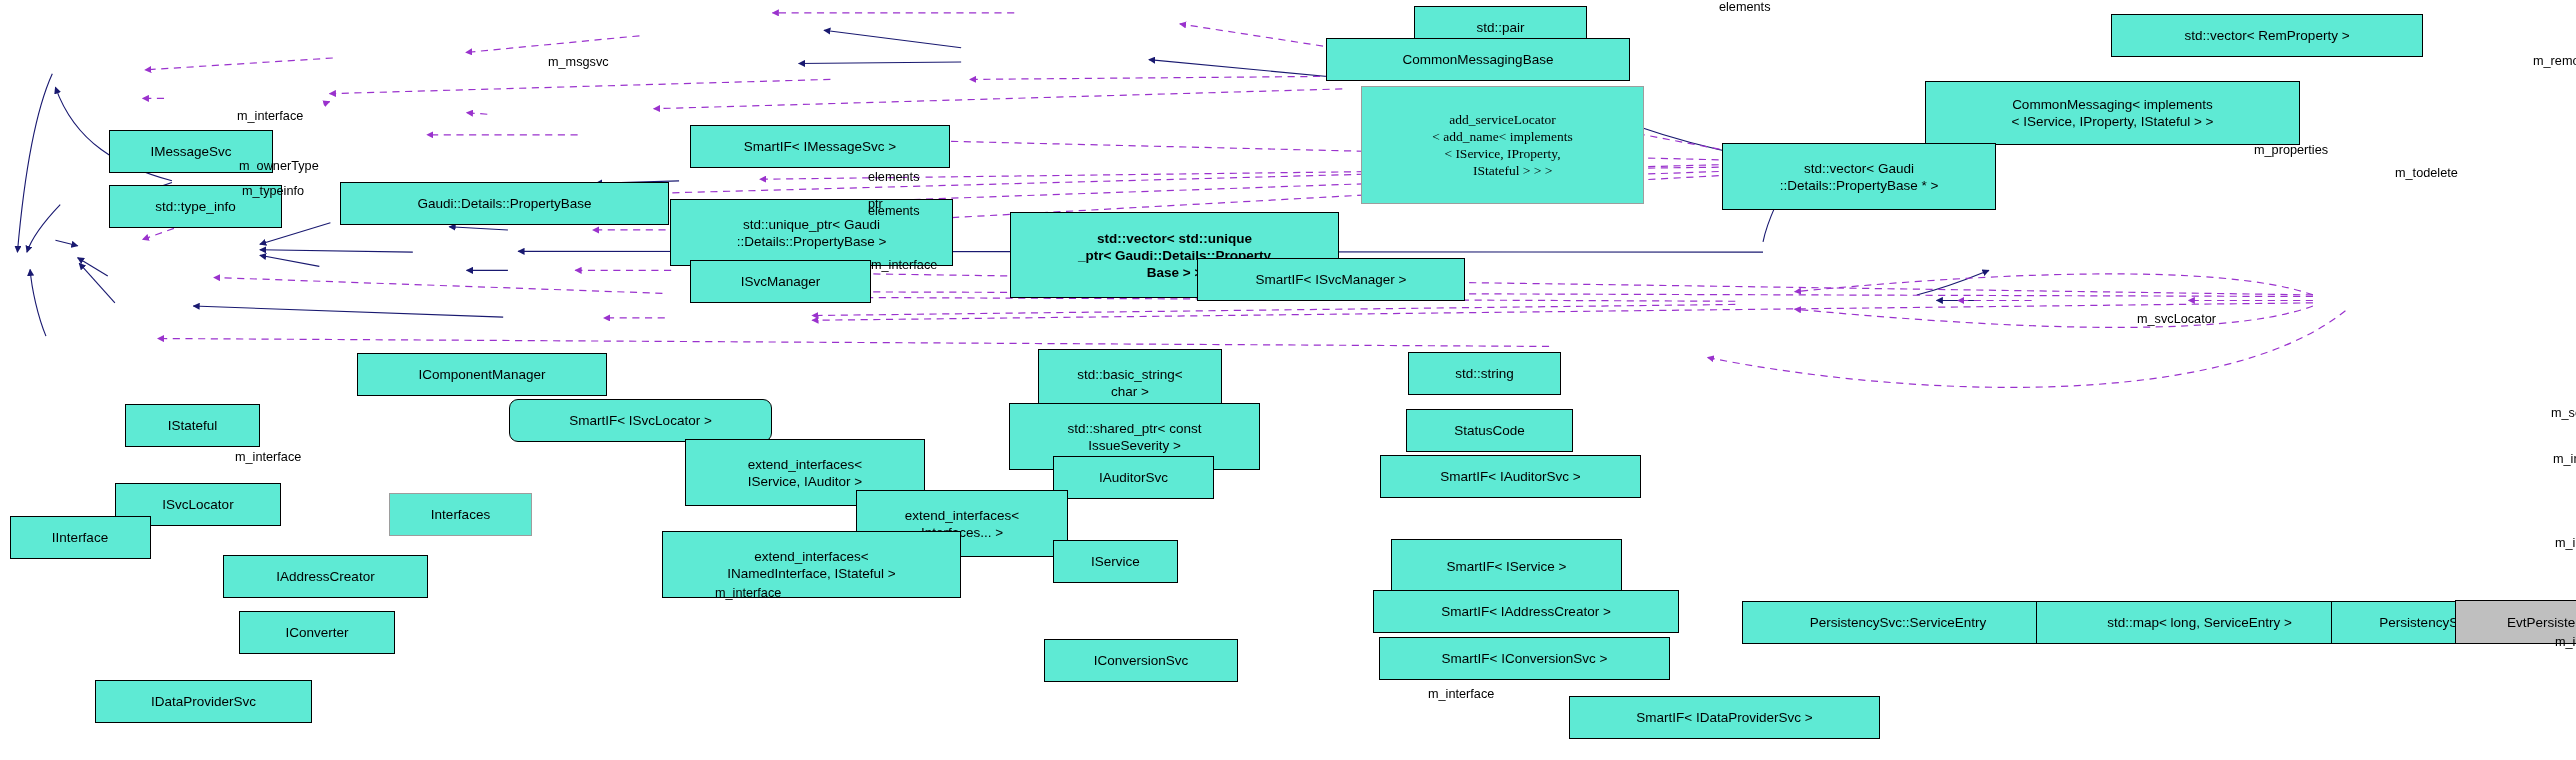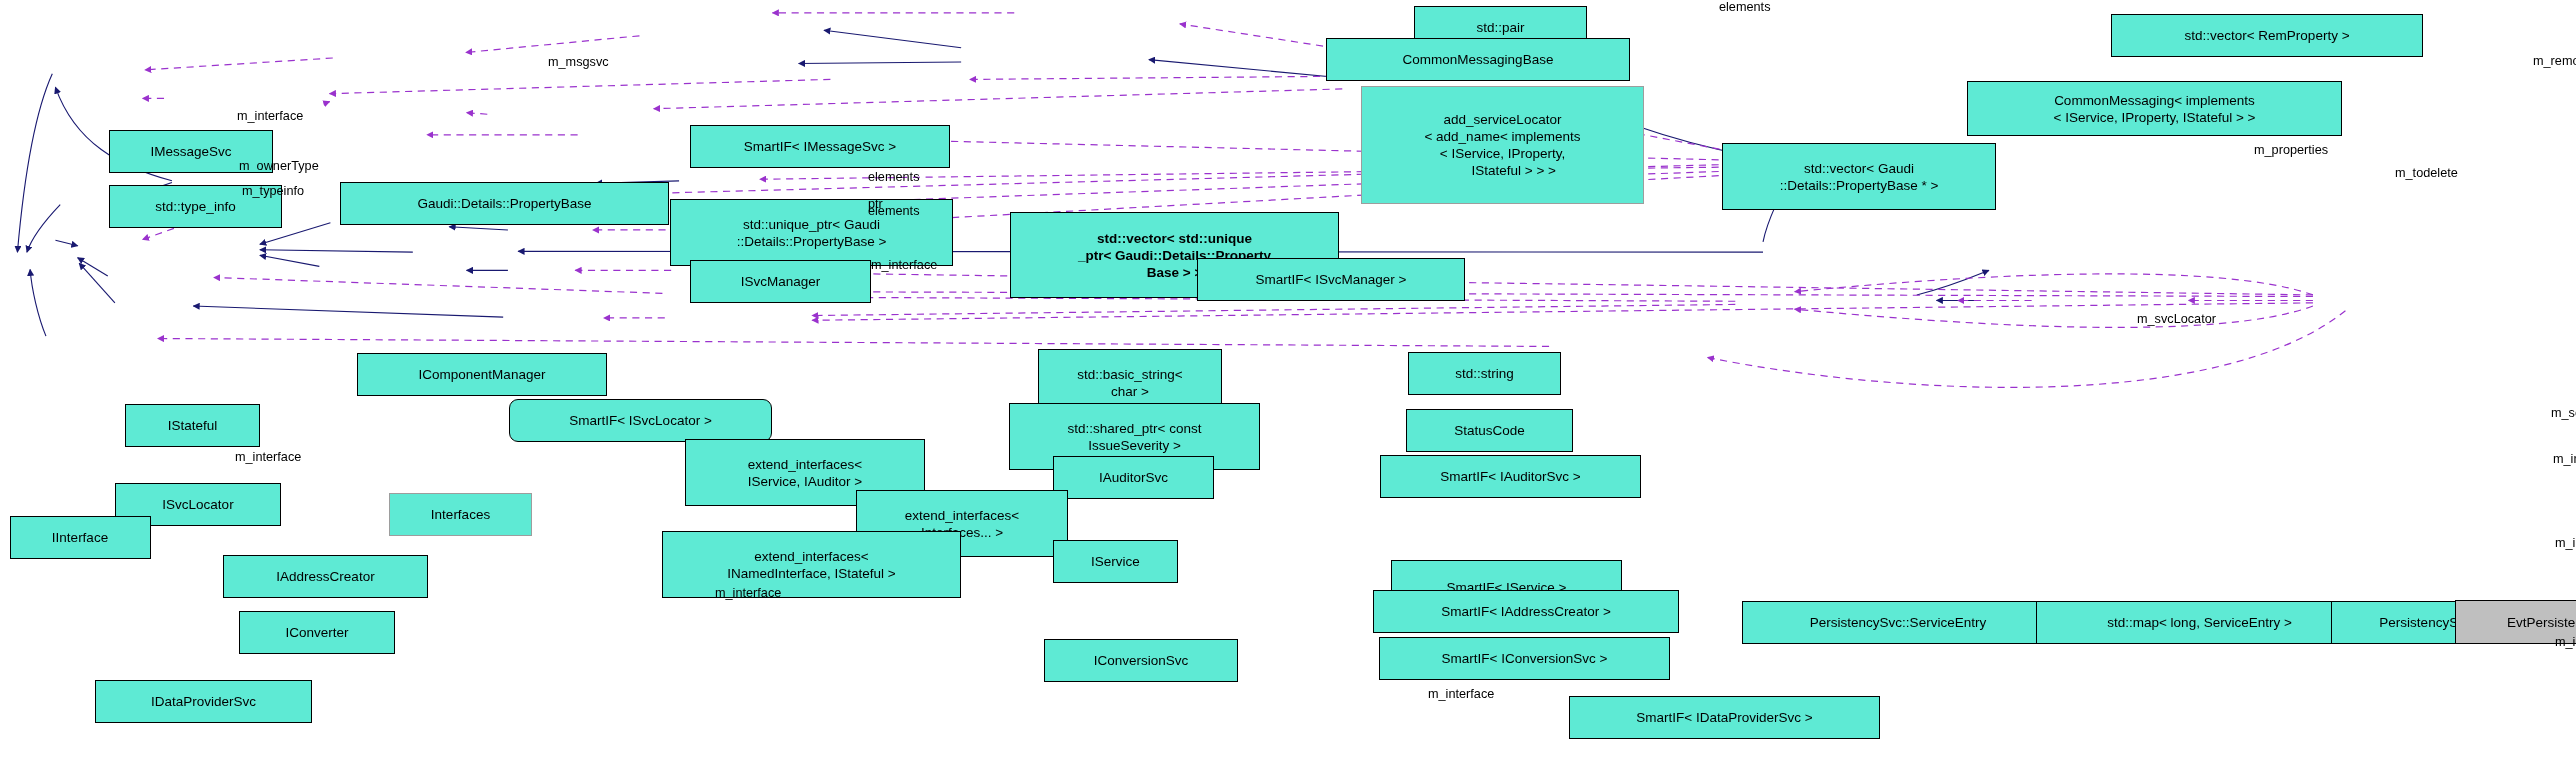--- a/index.html
+++ b/index.html
@@ -188,24 +188,24 @@
       <path d="M1955,437 L199,427"></path>
 
       <path d="M2960,392 C2800,520 2400,500 2155,451"></path>
     </g>
   </svg>
 
   <div id="nodes-layer">
       <div class="node" style="left: 1414px; top: 6.3px; width: 173px; height: 43px;">std::pair</div>
       <div class="node" style="left: 2111px; top: 13.5px; width: 312px; height: 43px;">std::vector&lt; RemProperty &gt;</div>
       <div class="node" style="left: 1326px; top: 38px; width: 304px; height: 43px;">CommonMessagingBase</div>
-      <div class="node" style="left: 1967px; top: 81px; width: 375px; height: 55px;">CommonMessaging&lt; implements
+      <div class="node" style="left: 1925px; top: 81px; width: 375px; height: 64px;">CommonMessaging&lt; implements
 &lt; IService, IProperty, IStateful &gt; &gt;</div>
       <div class="node" style="left: 690px; top: 93px; width: 260px; height: 43px; margin-top: 32px;">SmartIF&lt; IMessageSvc &gt;</div>
-      <div class="node grey-border" style="left: 1361px; top: 86px; width: 283px; height: 118px;">add_serviceLocator
+      <div class="node grey-border" style="left: 1361px; top: 86px; width: 283px; height: 118px; font-family: Liberation Serif, serif;">add_serviceLocator
 &lt; add_name&lt; implements
 &lt; IService, IProperty,
       IStateful &gt; &gt; &gt;</div>
       <div class="node" style="left: 109px; top: 130px; width: 164px; height: 43px;">IMessageSvc</div>
       <div class="node" style="left: 1722px; top: 143px; width: 274px; height: 67px;">std::vector&lt; Gaudi
 ::Details::PropertyBase * &gt;</div>
       <div class="node" style="left: 340px; top: 182px; width: 329px; height: 43px;">Gaudi::Details::PropertyBase</div>
       <div class="node" style="left: 109px; top: 185px; width: 173px; height: 43px;">std::type_info</div>
       <div class="node" style="left: 670px; top: 199px; width: 283px; height: 67px;">std::unique_ptr&lt; Gaudi
 ::Details::PropertyBase &gt;</div>
@@ -228,21 +228,21 @@
       <div class="node" style="left: 115px; top: 483px; width: 166px; height: 43px;">ISvcLocator</div>
       <div class="node" style="left: 1053px; top: 456px; width: 161px; height: 43px;">IAuditorSvc</div>
       <div class="node" style="left: 1380px; top: 455px; width: 261px; height: 43px;">SmartIF&lt; IAuditorSvc &gt;</div>
       <div class="node" style="left: 856px; top: 490px; width: 212px; height: 67px;">extend_interfaces&lt;
 Interfaces... &gt;</div>
       <div class="node grey-border" style="left: 389px; top: 493px; width: 143px; height: 43px;">Interfaces</div>
       <div class="node" style="left: 9.5px; top: 516px; width: 141px; height: 43px;">IInterface</div>
       <div class="node" style="left: 662px; top: 531px; width: 299px; height: 67px;">extend_interfaces&lt;
 INamedInterface, IStateful &gt;</div>
       <div class="node" style="left: 1053px; top: 540px; width: 125px; height: 43px;">IService</div>
-      <div class="node" style="left: 1391px; top: 539px; width: 231px; height: 54px; margin-top: 21px;">SmartIF&lt; IService &gt;</div>
+      <div class="node" style="left: 1391px; top: 539px; width: 231px; height: 54px;">SmartIF&lt; IService &gt;</div>
       <div class="node" style="left: 223px; top: 555px; width: 205px; height: 43px;">IAddressCreator</div>
       <div class="node" style="left: 1373px; top: 590px; width: 306px; height: 43px;">SmartIF&lt; IAddressCreator &gt;</div>
       <div class="node" style="left: 1742px; top: 601px; width: 312px; height: 43px;">PersistencySvc::ServiceEntry</div>
       <div class="node" style="left: 2036px; top: 601px; width: 327px; height: 43px;">std::map&lt; long, ServiceEntry &gt;</div>
       <div class="node" style="left: 2331px; top: 601px; width: 189px; height: 43px;">PersistencySvc</div>
       <div class="node highlight" style="left: 2455px; top: 600px; width: 216px; height: 44px;">EvtPersistencySvc</div>
       <div class="node" style="left: 239px; top: 611px; width: 156px; height: 43px;">IConverter</div>
       <div class="node" style="left: 1044px; top: 639px; width: 194px; height: 43px;">IConversionSvc</div>
       <div class="node" style="left: 1379px; top: 637px; width: 291px; height: 43px;">SmartIF&lt; IConversionSvc &gt;</div>
       <div class="node" style="left: 95px; top: 680px; width: 217px; height: 43px;">IDataProviderSvc</div>

